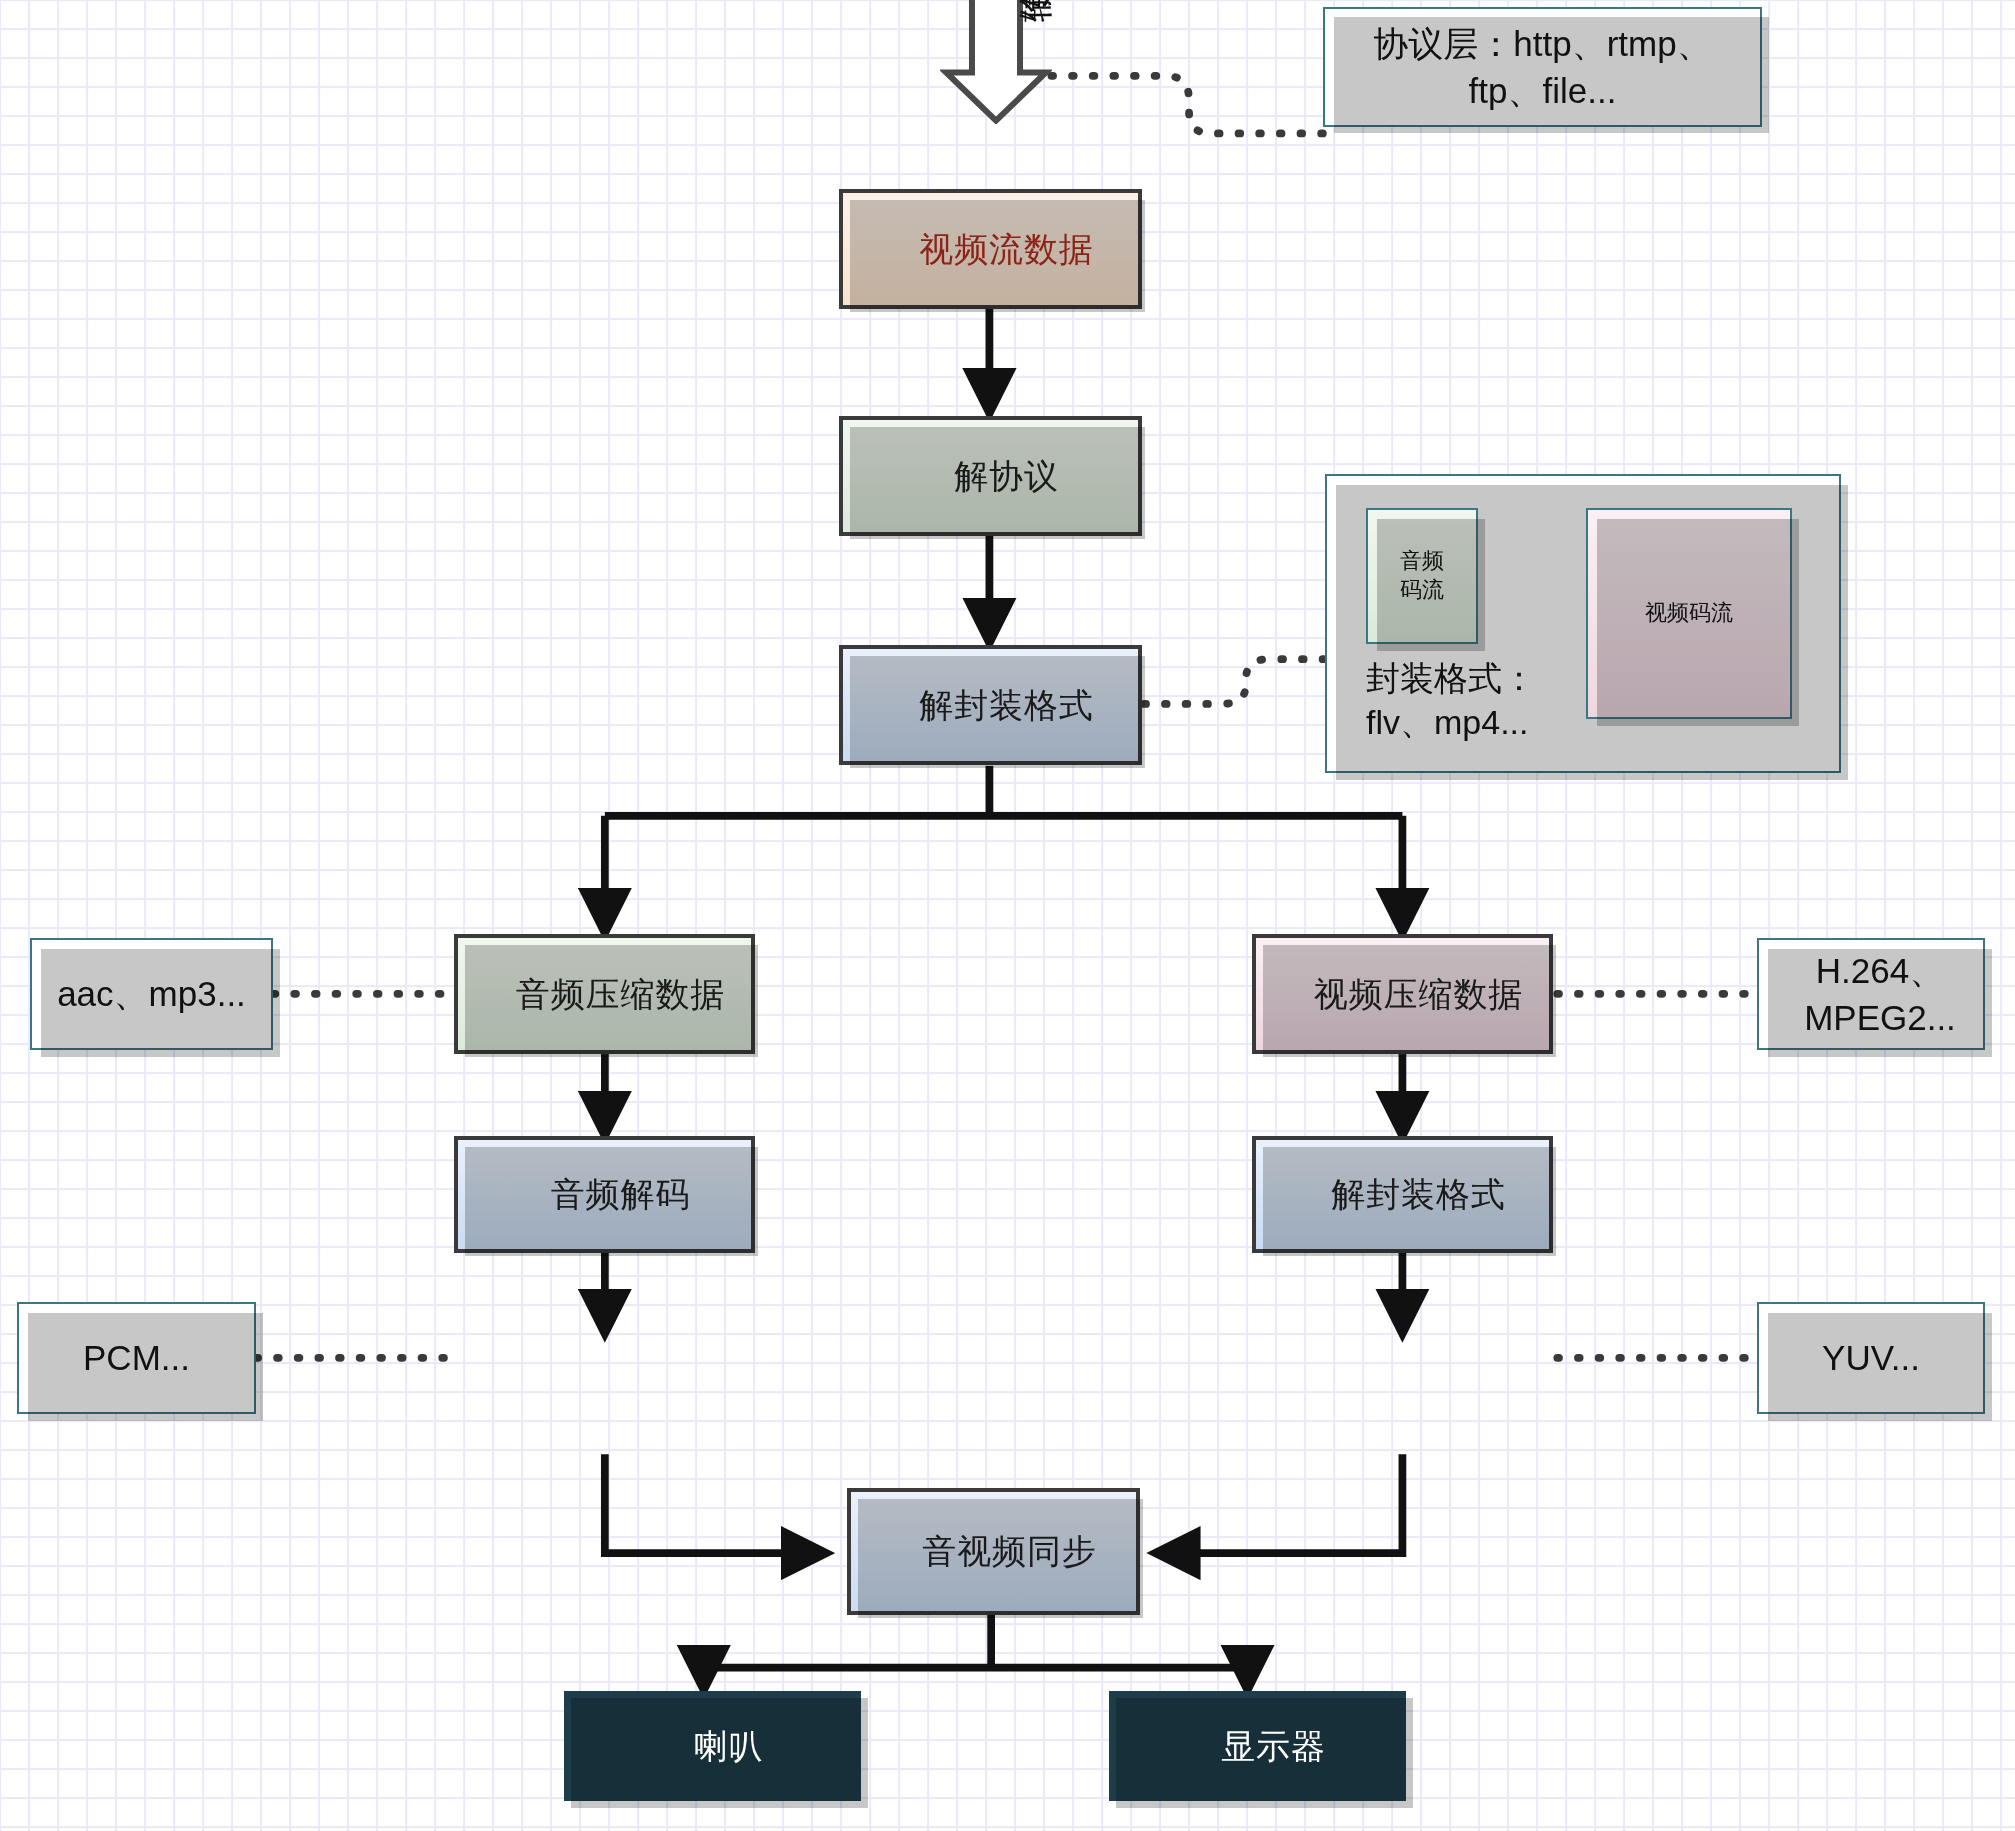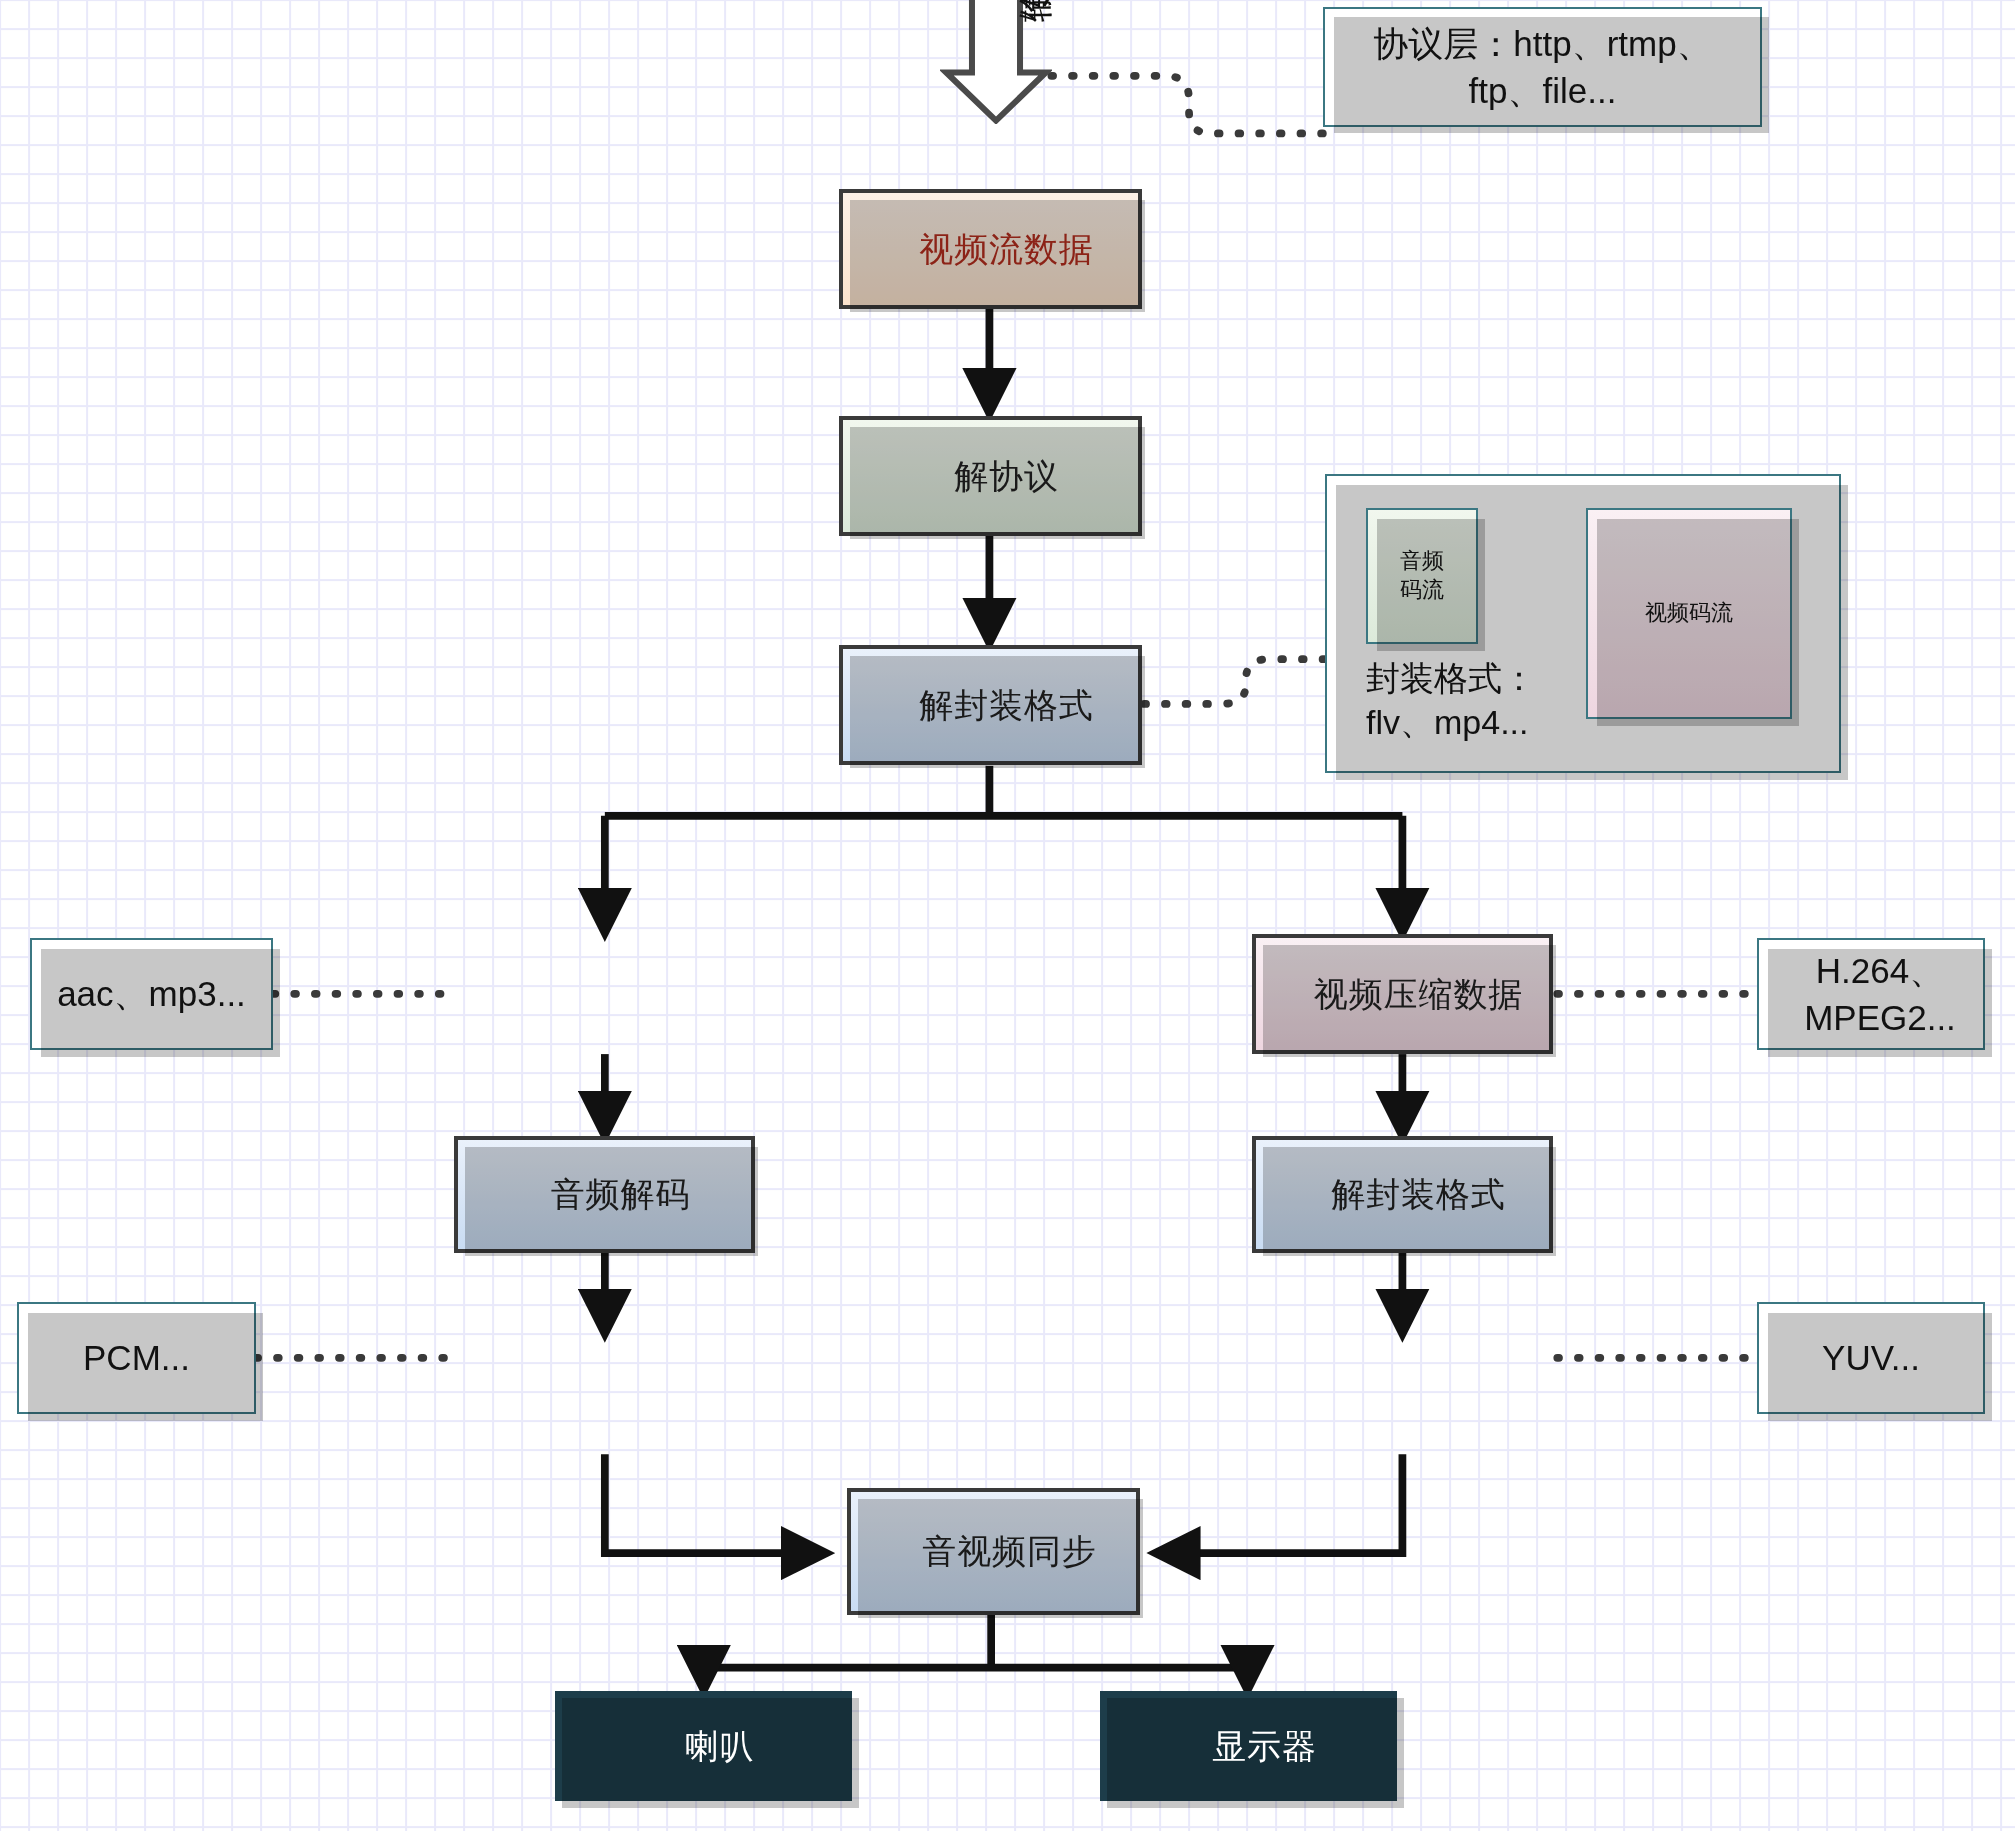--- a/index.html
+++ b/index.html
@@ -65,20 +65,21 @@
   .fill-blue {
     background: linear-gradient(to bottom, #eaf1fb 0%, #c9dcf3 100%);
   }
   .fill-pink {
     background: linear-gradient(to bottom, #faf0f4 0%, #eed6e0 100%);
   }
   .fill-dark {
     background: #1d3d4a;
     color: #ffffff;
     border: none;
+    margin-left: 9px;
   }
   .text-red { color: #8c2317; }
 
   
   .callout {
     position: absolute;
     box-sizing: border-box;
     display: flex;
     align-items: center;
     justify-content: center;
@@ -242,20 +243,21 @@
 
   <div class="legend-text" style="left:1366px; top:656px; width:284px;">封装格式：
 flv、mp4...</div>
 
   <div class="node fill-peach shadow text-red" style="left:839px; top:189px; width:303px; height:120px;">视频流数据</div>
 
   <div class="node fill-green shadow" style="left:839px; top:416px; width:303px; height:120px;">解协议</div>
 
   <div class="node fill-blue shadow" style="left:839px; top:645px; width:303px; height:120px;">解封装格式</div>
 
+  <div class="node fill-green shadow" style="left:454px; top:934px; width:301px; height:120px;">音频压缩数据</div>
 
   <div class="node fill-blue shadow" style="left:454px; top:1136px; width:301px; height:117px;">音频解码</div>
 
 
   <div class="node fill-pink shadow" style="left:1252px; top:934px; width:301px; height:120px;">视频压缩数据</div>
 
   <div class="node fill-blue shadow" style="left:1252px; top:1136px; width:301px; height:117px;">解封装格式</div>
 
 
   <div class="node fill-blue shadow" style="left:847px; top:1488px; width:293px; height:127px;">音视频同步</div>

